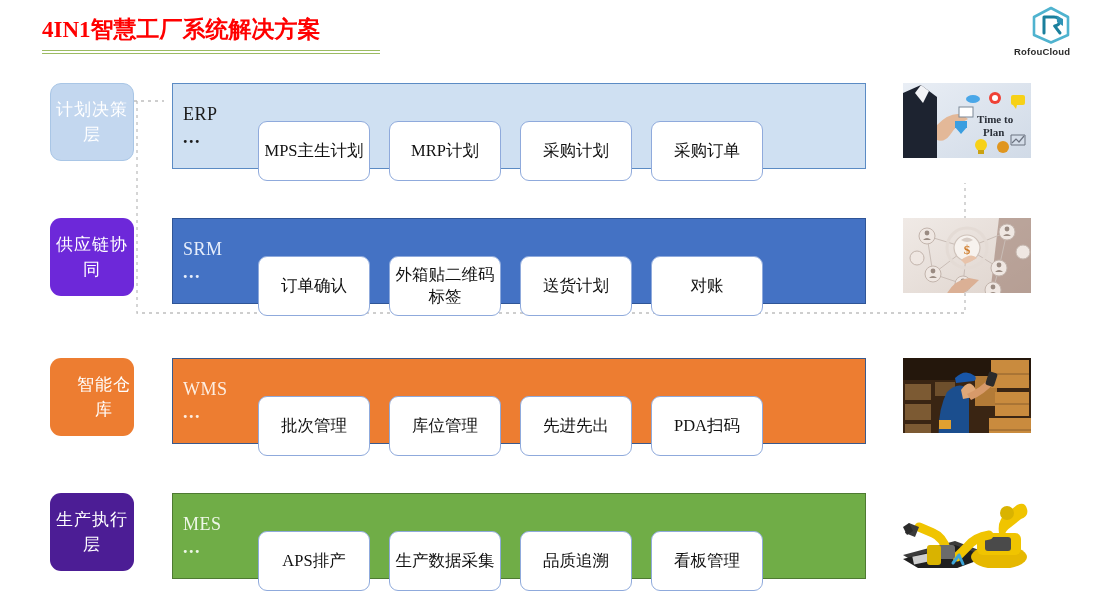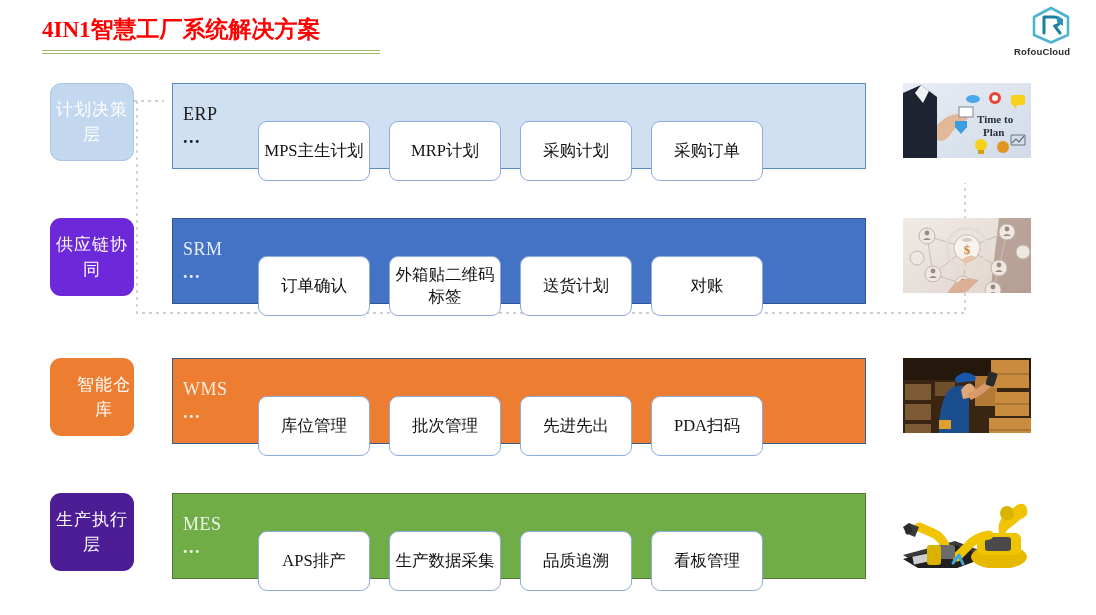--- a/index.html
+++ b/index.html
@@ -246,22 +246,22 @@
   </div>
 
   <div class="row r3" style="top:358px">
     <div class="row-badge">智能仓库</div>
     <div class="row-bar">
       <div class="bar-abbrev">
         <span>WMS</span>
         <span class="dots">...</span>
       </div>
       <div class="cards">
+        <div class="card">批次管理</div>
         <div class="card">库位管理</div>
-        <div class="card">批次管理</div>
         <div class="card">先进先出</div>
         <div class="card">PDA扫码</div>
       </div>
     </div>
     <div class="thumb" style="top:0">
       <svg viewBox="0 0 128 85">
         <rect width="128" height="85" fill="#3a2513"></rect>
         <rect x="0" y="0" width="128" height="22" fill="#24170c"></rect>
         <g fill="#7c5a33">
           <rect x="2" y="26" width="26" height="16"></rect>

